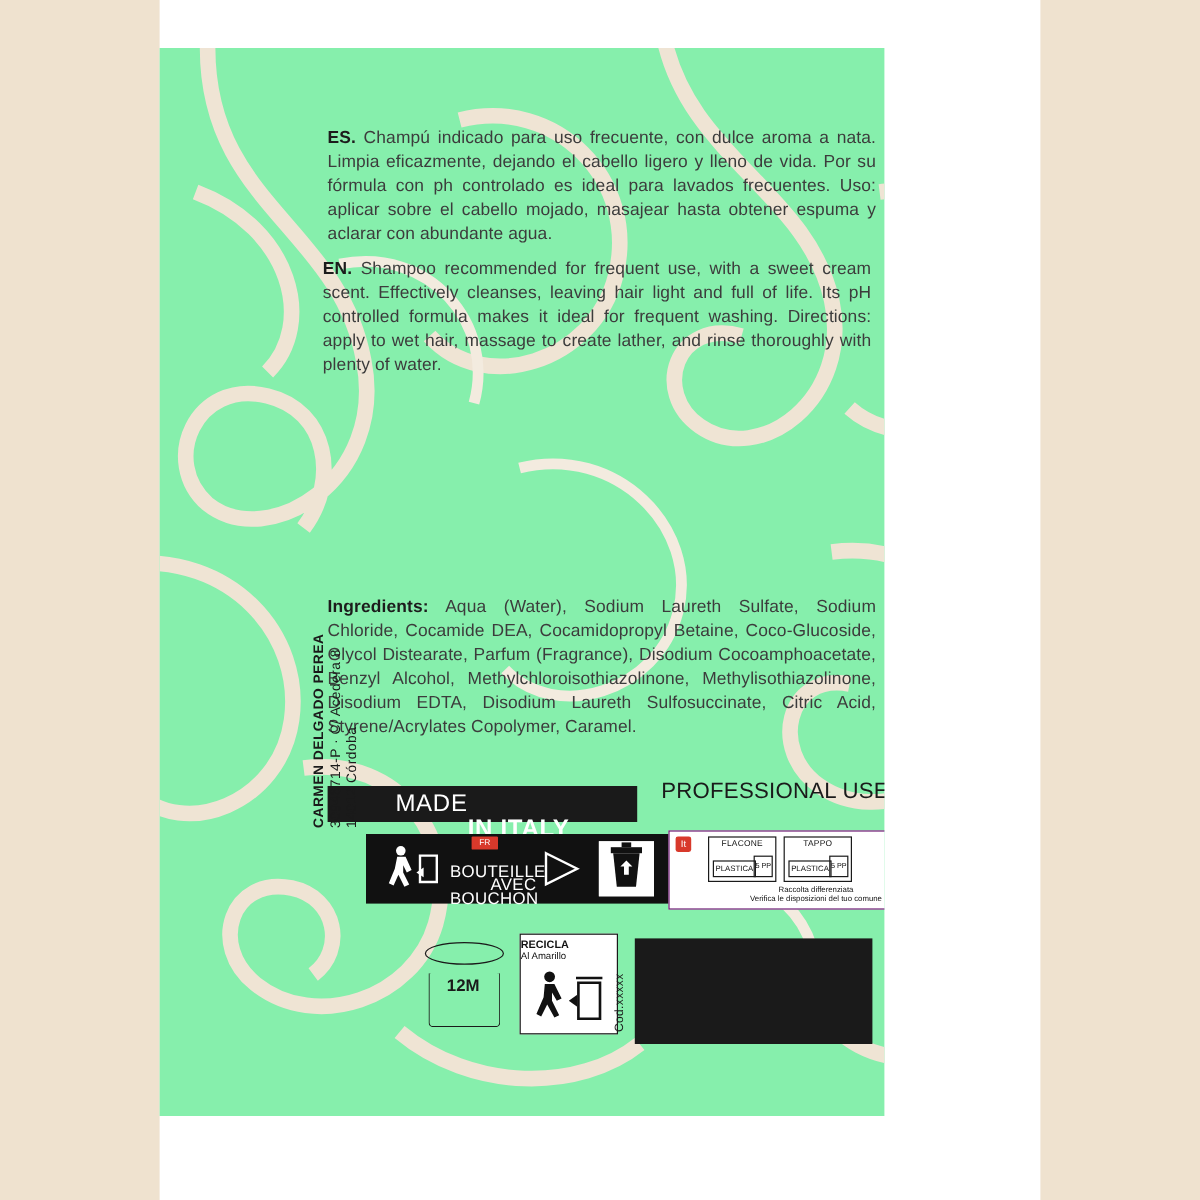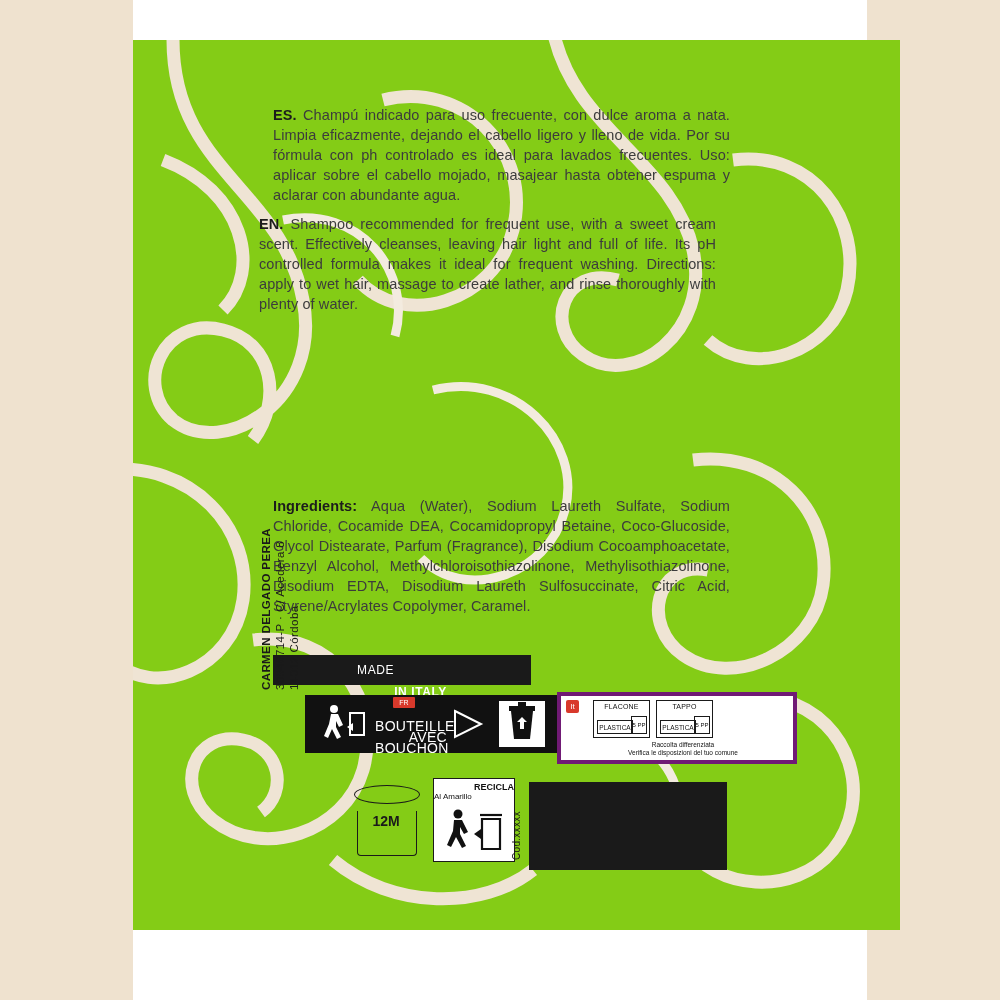--- a/index.html
+++ b/index.html
@@ -19,51 +19,51 @@
   .band-left{
     position:absolute;left:0;top:0;width:133px;height:1000px;
     background:#efe2cf;
   }
   .band-right{
     position:absolute;right:0;top:0;width:133px;height:1000px;
     background:#efe2cf;
   }
   .label{
     position:absolute;left:133px;top:40px;
-    width:767px;height:890px;
-    background:#84cc16;
+    width:604px;height:890px;
+    background:#86efac;
     overflow:hidden;
   }
   
   .swirl{
     position:absolute;left:0;top:0;width:734px;height:890px;
     opacity:1;pointer-events:none;
   }
   .content{
     position:absolute;left:0;top:0;width:734px;height:890px;
   }
   .txtblock{
     position:absolute;
     color:#3c3c3c;
     font-size:14.5px;
     line-height:20px;
     text-align:justify;
     letter-spacing:.1px;
   }
   .txtblock b{color:#1c1c1c;font-weight:bold;}
   #es-block{left:140px;top:65px;width:457px;}
-  #en-block{left:126px;top:174px;width:457px;}
+  #en-block{left:136px;top:174px;width:457px;}
   #ingredients{left:140px;top:456px;width:457px;}
 
   
   .made-bar{
     position:absolute;left:140px;top:615px;width:258px;height:30px;
     background:#1a1a1a;color:#ffffff;
     display:flex;align-items:center;justify-content:center;
-    font-size:12px;letter-spacing:.6px;
+    font-size:20px;letter-spacing:.6px;
   }
   .made-bar .thin{font-weight:300;}
   .made-bar .bold{font-weight:bold;margin-top:43px;}
 
   
   .prof{
     position:absolute;left:418px;top:606px;width:300px;
     color:#1a1a1a;font-size:18.5px;line-height:26px;letter-spacing:.2px;
   }
 
@@ -102,21 +102,21 @@
     position:absolute;left:146px;top:8px;width:42px;height:42px;
   }
   .rec-box .binwrap{
     position:absolute;left:194px;top:6px;width:46px;height:46px;
     background:#fff;
   }
 
   
   .it-box{
     position:absolute;left:424px;top:652px;width:232px;height:64px;
-    border:4px solid #701a75;background:#fff;
+    border:1px solid #701a75;background:#fff;
   }
   .it-box .it-badge{
     position:absolute;left:5px;top:4px;width:13px;height:13px;
     background:#d8392b;color:#fff;font-size:8px;
     display:flex;align-items:center;justify-content:center;border-radius:2px;
   }
   .it-box .cell{
     position:absolute;top:4px;width:55px;height:36px;
     border:1px solid #1a1a1a;
   }
@@ -155,21 +155,21 @@
     position:absolute;left:0;top:28px;width:70px;text-align:center;
     font-size:14px;font-weight:bold;color:#1a1a1a;
   }
 
   
   .recicla{
     position:absolute;left:300px;top:738px;width:80px;height:82px;
     border:1.6px solid #1a1a1a;background:#fff;
   }
   .recicla .t{
-    text-align:right;font-size:9px;font-weight:bold;color:#111;
+    text-align:left;font-size:9px;font-weight:bold;color:#111;
     line-height:10px;padding-top:3px;
   }
   .recicla .t2{
     text-align:left;font-size:8px;color:#111;line-height:10px;
   }
   .recicla .pic{
     position:absolute;left:8px;top:28px;width:64px;height:48px;
   }
 
   
@@ -221,20 +221,21 @@
       <div class="txtblock" id="en-block"><b>EN.</b> <span>Shampoo recommended for frequent use, with a sweet cream scent. Effectively cleanses, leaving hair light and full of life. Its pH controlled formula makes it ideal for frequent washing. Directions: apply to wet hair, massage to create lather, and rinse thoroughly with plenty of water.</span></div>
 
       <div class="txtblock" id="ingredients"><b>Ingredients:</b> <span>Aqua (Water), Sodium Laureth Sulfate, Sodium Chloride, Cocamide DEA, Cocamidopropyl Betaine, Coco-Glucoside, Glycol Distearate, Parfum (Fragrance), Disodium Cocoamphoacetate, Benzyl Alcohol, Methylchloroisothiazolinone, Methylisothiazolinone, Disodium EDTA, Disodium Laureth Sulfosuccinate, Citric Acid, Styrene/Acrylates Copolymer, Caramel.</span></div>
 
       <div class="made-bar">
         <span class="thin">MADE </span>
           <span class="bold">IN ITALY</span>
       </div>
 
       <div class="prof">
+        <div>PROFESSIONAL USE</div>
       </div>
 
       <div class="vaddr">
         <div class="l1">CARMEN DELGADO PEREA</div>
         <div>30946714-P · C/ Acedera 8</div>
         <div>14012 Córdoba</div>
       </div>
 
       <div class="rec-box">
         <svg class="manicon" viewBox="0 0 52 42">

